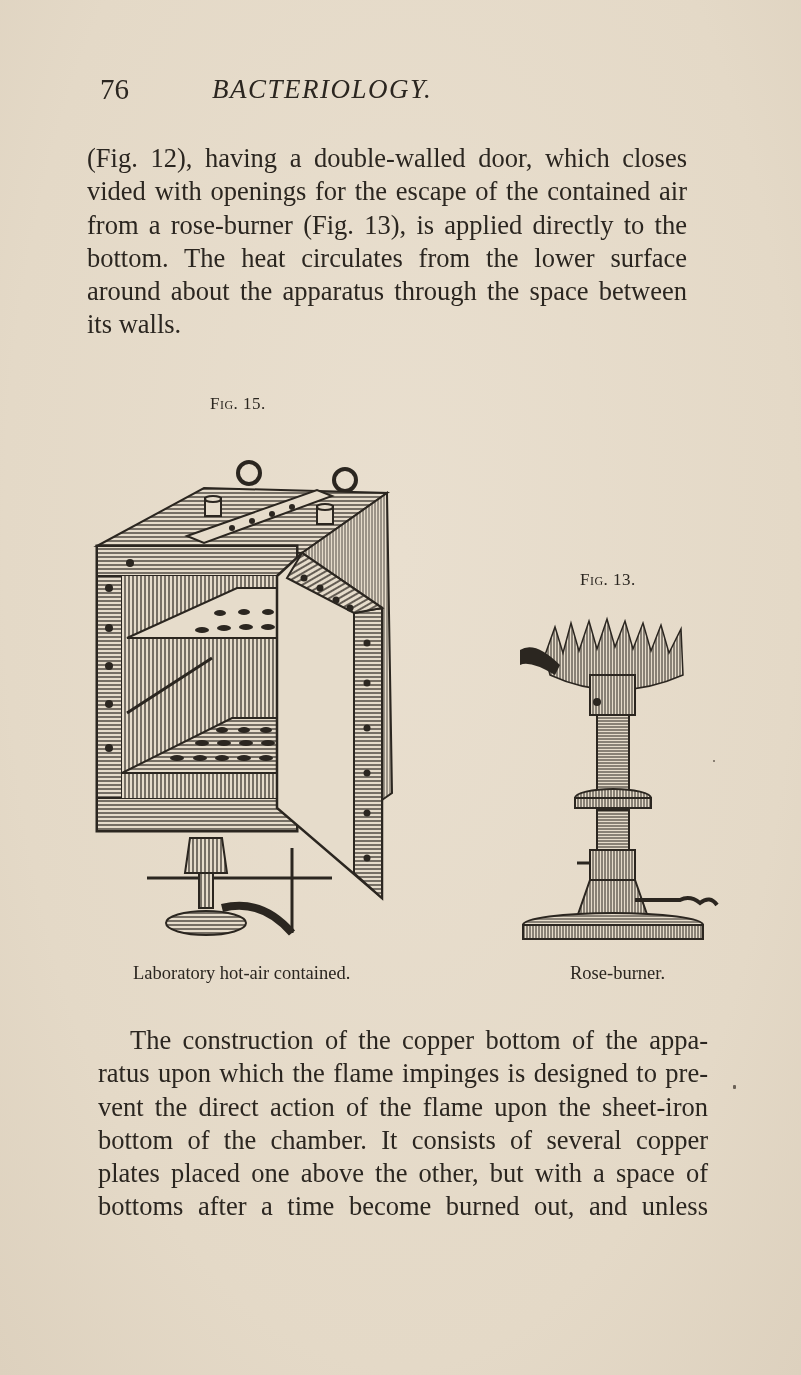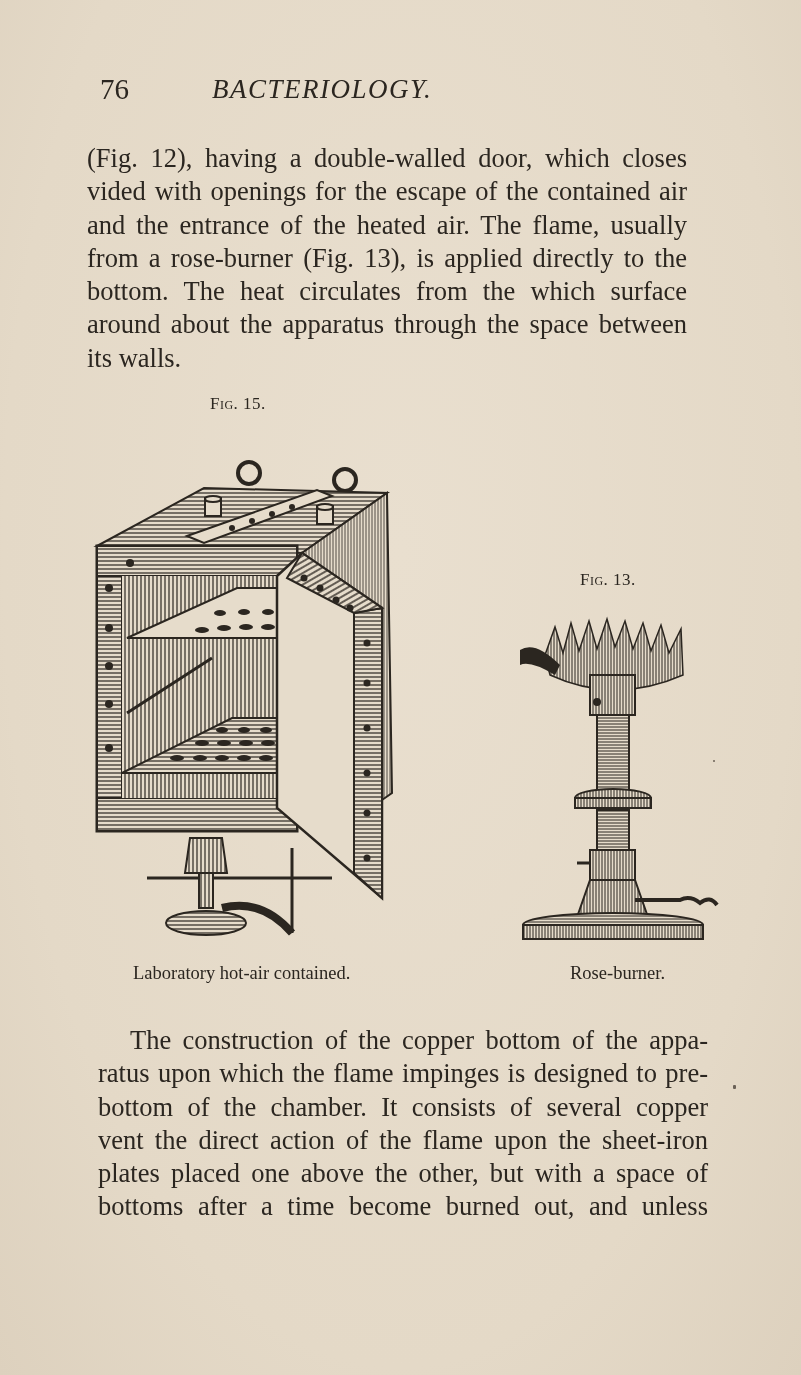--- a/index.html
+++ b/index.html
@@ -102,23 +102,22 @@
 <div class="page">
 
   <div class="running-head">
     <span class="page-number">76</span>
     <span class="running-title">BACTERIOLOGY.</span>
   </div>
 
   <div class="para para1">
     <span class="line">(Fig. 12), having a double-walled door, which closes</span>
     <span class="line">vided with openings for the escape of the contained air</span>
-    <span class="line">and the entrance of the heated air. The flame, usually</span>
     <span class="line">from a rose-burner (Fig. 13), is applied directly to the</span>
-    <span class="line">bottom. The heat circulates from the which surface</span>
+    <span class="line">bottom. The heat circulates from the lower surface</span>
     <span class="line">around about the apparatus through the space between</span>
     <span class="line last">its walls.</span>
   </div>
 
   <span class="fig-label fig12-label">Fig. 15.</span>
   <div class="figure fig12">
     <svg width="330" height="510" viewBox="0 0 330 510">
       <defs>
         <pattern id="vhatch" width="4" height="4" patternUnits="userSpaceOnUse">
           <rect width="4" height="4" fill="#e6dccb"></rect>
@@ -256,21 +255,21 @@
 
       <ellipse cx="108" cy="310" rx="90" ry="12" fill="url(#hh13)" stroke="#2b2620" stroke-width="2"></ellipse>
       <rect x="18" y="310" width="180" height="14" fill="url(#vh13)" stroke="#2b2620" stroke-width="2"></rect>
     </svg>
   </div>
   <span class="caption caption13">Rose-burner.</span>
 
   <div class="para para2">
     <span class="line first">The construction of the copper bottom of the appa-</span>
     <span class="line">ratus upon which the flame impinges is designed to pre-</span>
+    <span class="line">vent the direct action of the flame upon the sheet-iron</span>
     <span class="line">bottom of the chamber. It consists of several copper</span>
-    <span class="line">vent the direct action of the flame upon the sheet-iron</span>
     <span class="line">plates placed one above the other, but with a space of</span>
     <span class="line">bottoms after a time become burned out, and unless</span>
   </div>
 
   <span class="speck" style="left:733px; top:1085px;"></span>
   <span class="speck" style="left:713px; top:760px; width:2px; height:2px;"></span>
 </div>
 
 </body></html>

